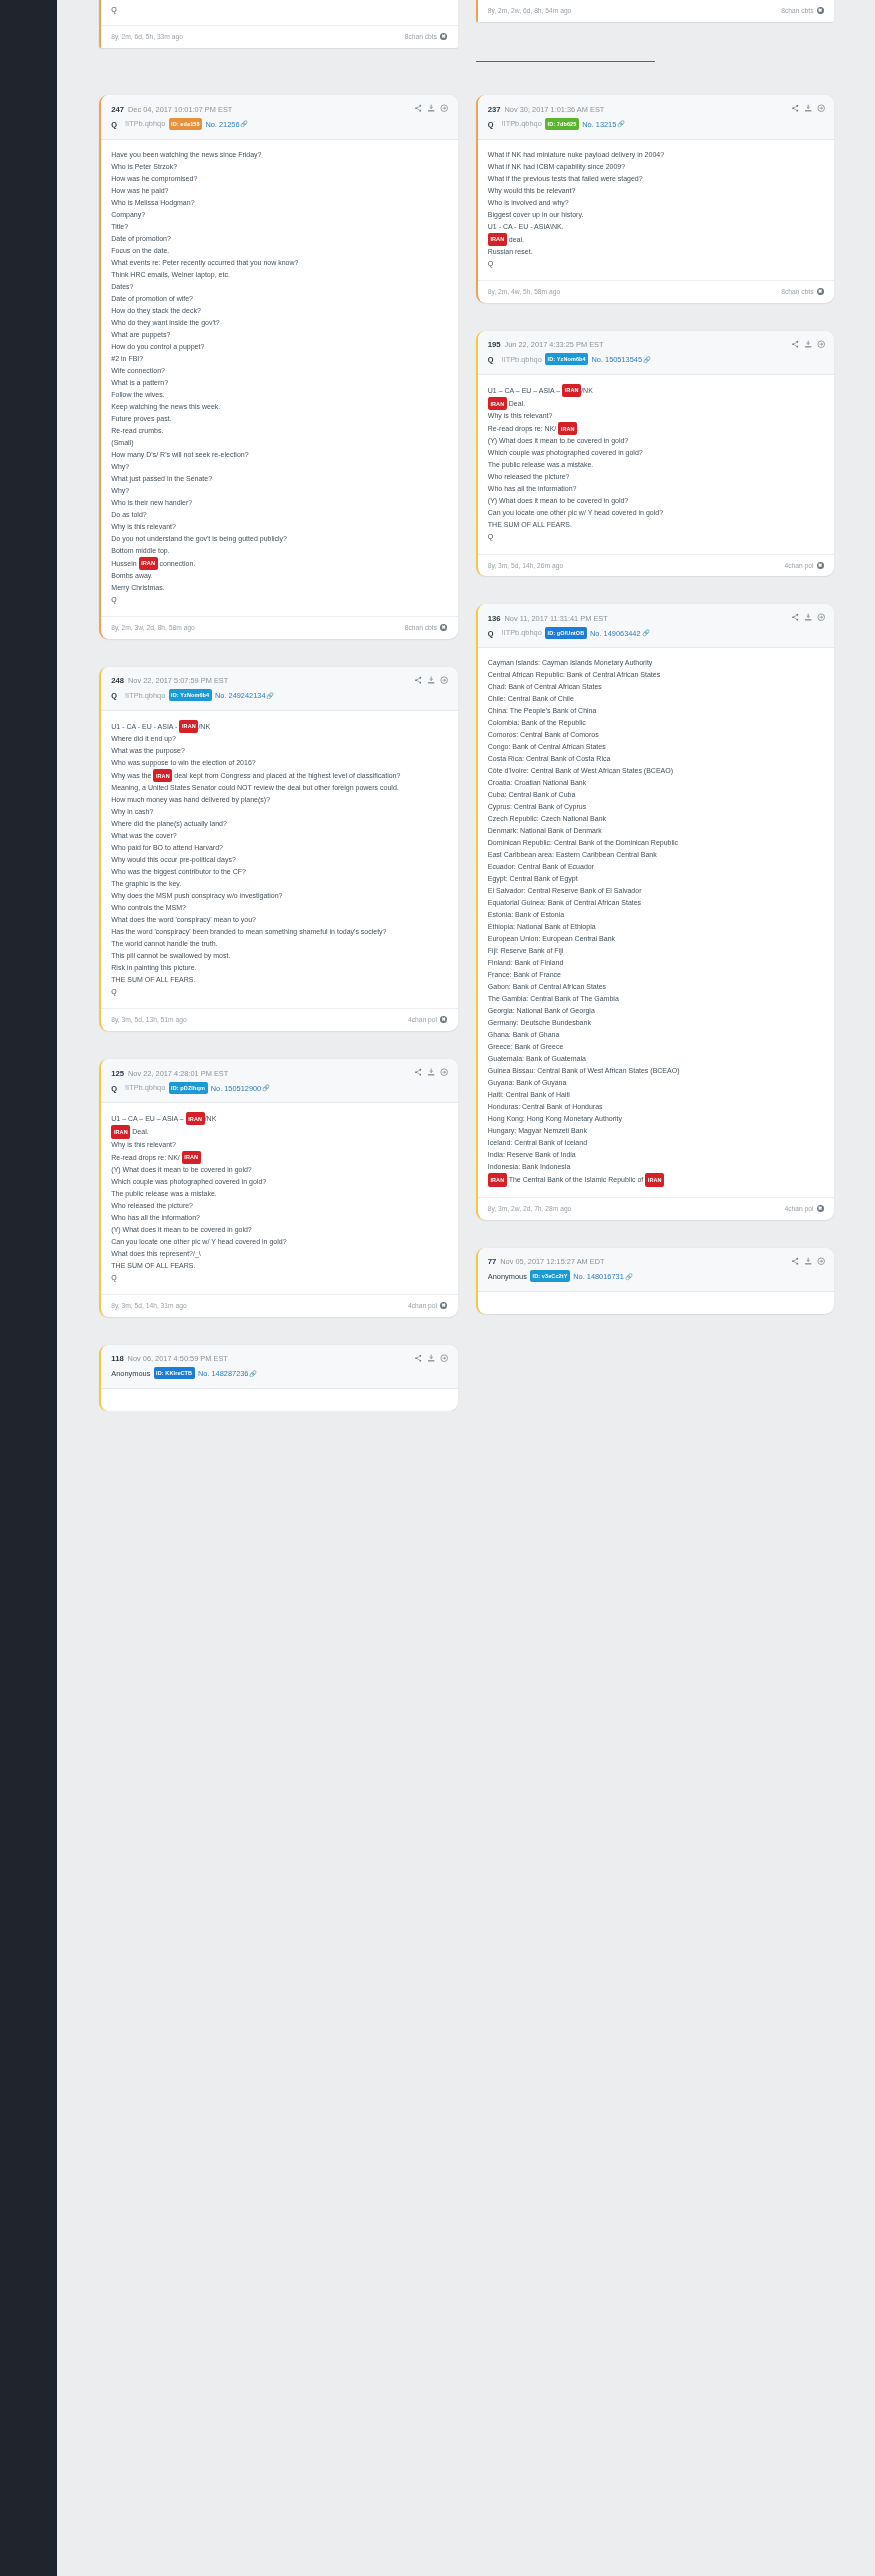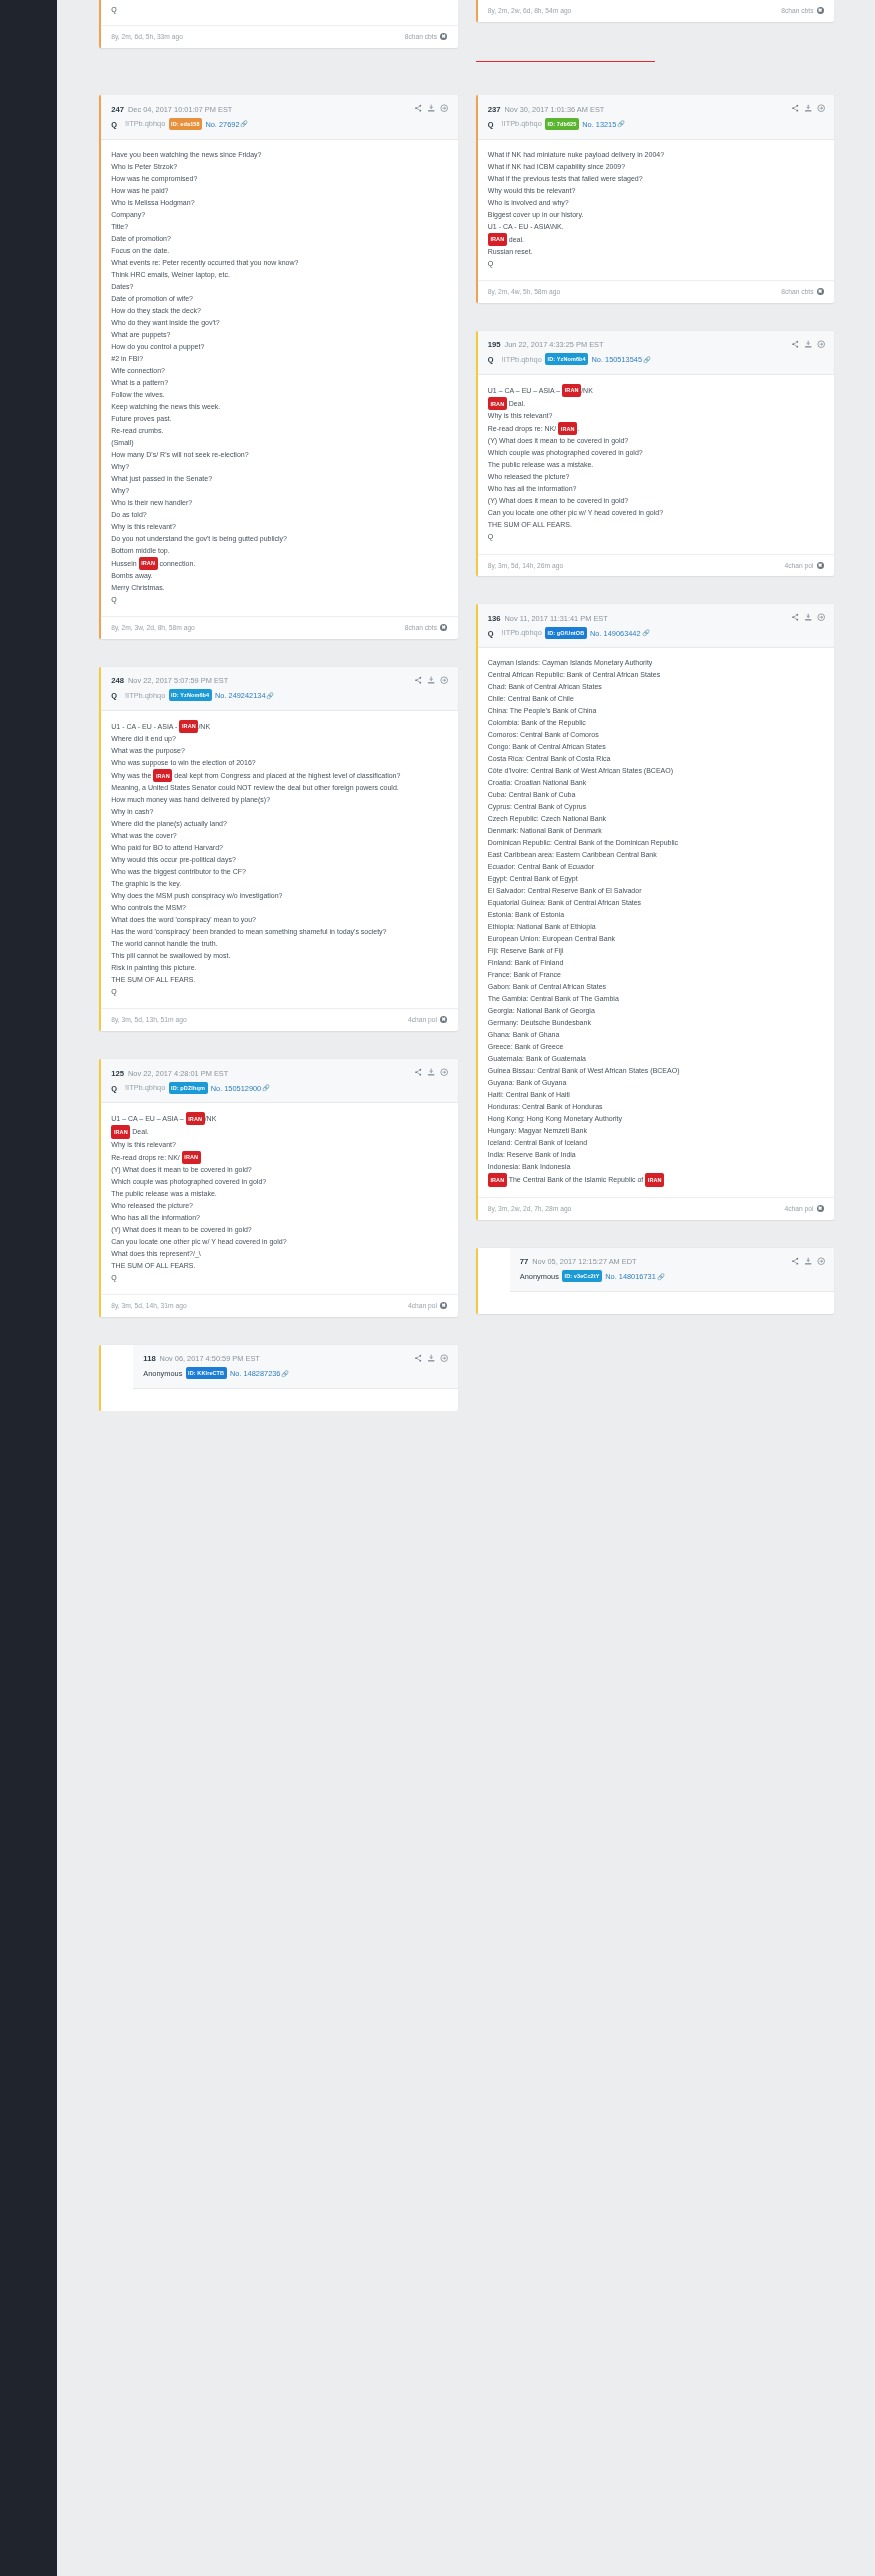--- a/index.html
+++ b/index.html
@@ -31,28 +31,28 @@
     padding: 0 33px;
     gap: 0;
   }
   .col {
     width: 50%;
     padding: 0 9px;
   }
   
   .card {
     background: #ffffff;
-    border-radius: 2px;
+    border-radius: 9px;
     box-shadow: 0 0.6px 1.3px rgba(0,0,0,.08);
     border-left: 2.6px solid #f0a154;
     margin-bottom: 28px;
     overflow: hidden;
   }
   .card.yellow { border-left-color: #f5c842; }
-  .card.flush  { margin-bottom: 0; padding-left: 32px; }
+  .card.flush  { margin-bottom: 0; }
   .card-head {
     background: #f7f8f9;
     border-bottom: 0.6px solid #e6e8ea;
     padding: 9.6px 10.3px 8.4px 10.3px;
     position: relative;
   }
   .head-row1 {
     font-size: 7.4px;
     line-height: 9.6px;
     margin-bottom: 3.2px;
@@ -211,21 +211,21 @@
       </div>
     </div>
   </div>
   <div class="spacer-52"></div>
 
   <div class="grid" id="card-grid">
       <div class="col">
         <div class="card">
           <div class="card-head">
             <div class="head-row1"><span class="post-num">247</span><span class="post-date">Dec 04, 2017 10:01:07 PM EST</span></div>
-            <div class="head-row2"><span class="author-q">Q</span><span class="tripcode">!ITPb.qbhqo</span><span class="idbadge" style="background:#e8913c">ID: eda158</span><span class="no-link">No. 27692</span><span class="link-icon">🔗</span></div>
+            <div class="head-row2"><span class="author-q">Q</span><span class="tripcode">!ITPb.qbhqo</span><span class="idbadge" style="background:#e8913c">ID: eda158</span><span class="no-link">No. 21256</span><span class="link-icon">🔗</span></div>
             <div class="head-tools">
               <span>
                 <svg width="8.4" height="8.4" viewBox="0 0 24 24" fill="currentColor">
                   <circle cx="18" cy="5" r="2.6"></circle>
                   <circle cx="6" cy="12" r="2.6"></circle>
                   <circle cx="18" cy="19" r="2.6"></circle>
                   <path d="M8 11 L16.5 6.5 M8 13 L16.5 17.5" stroke="currentColor" stroke-width="1.6" fill="none"></path>
                 </svg>
               </span>
               <span>

